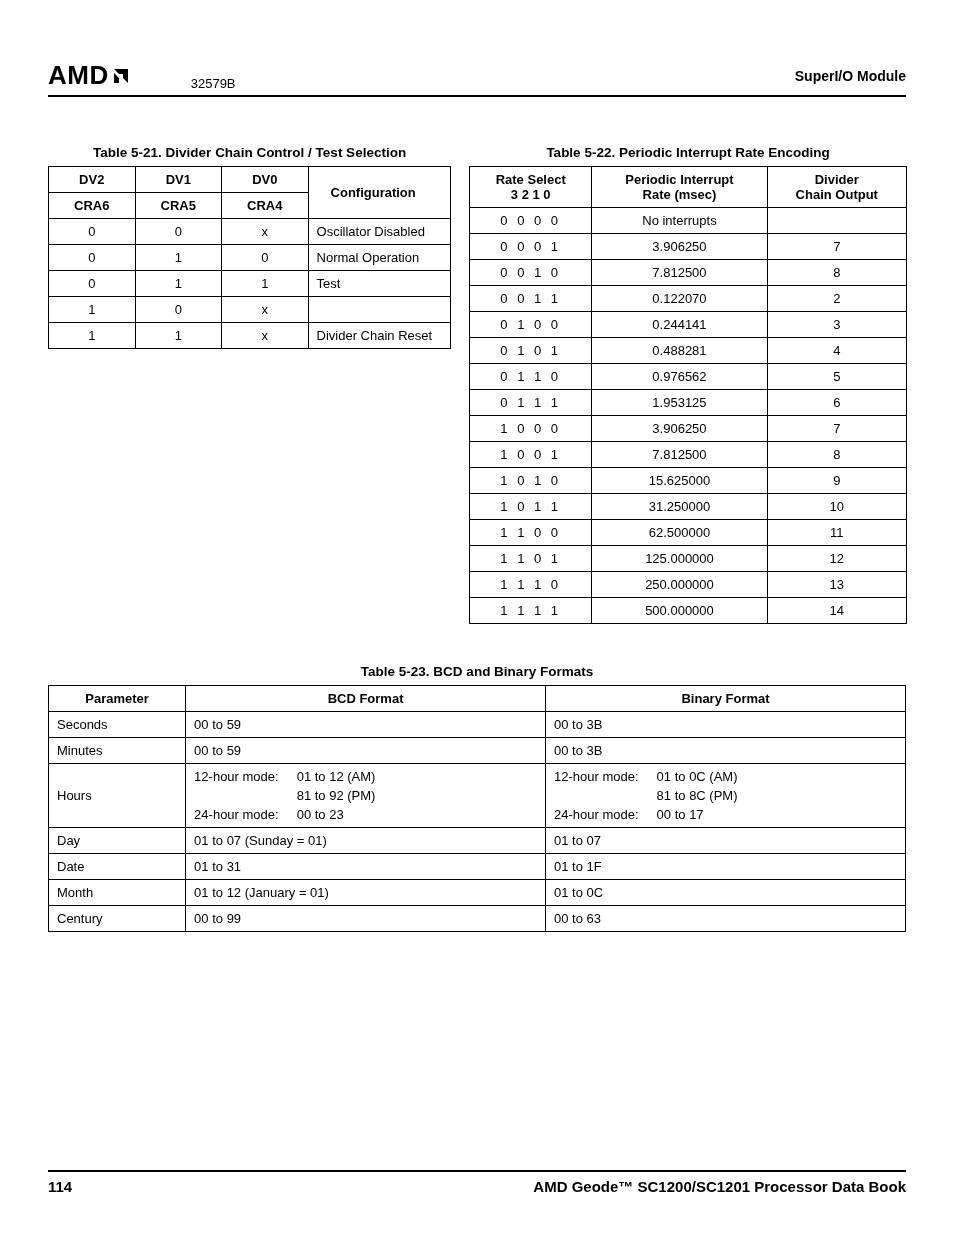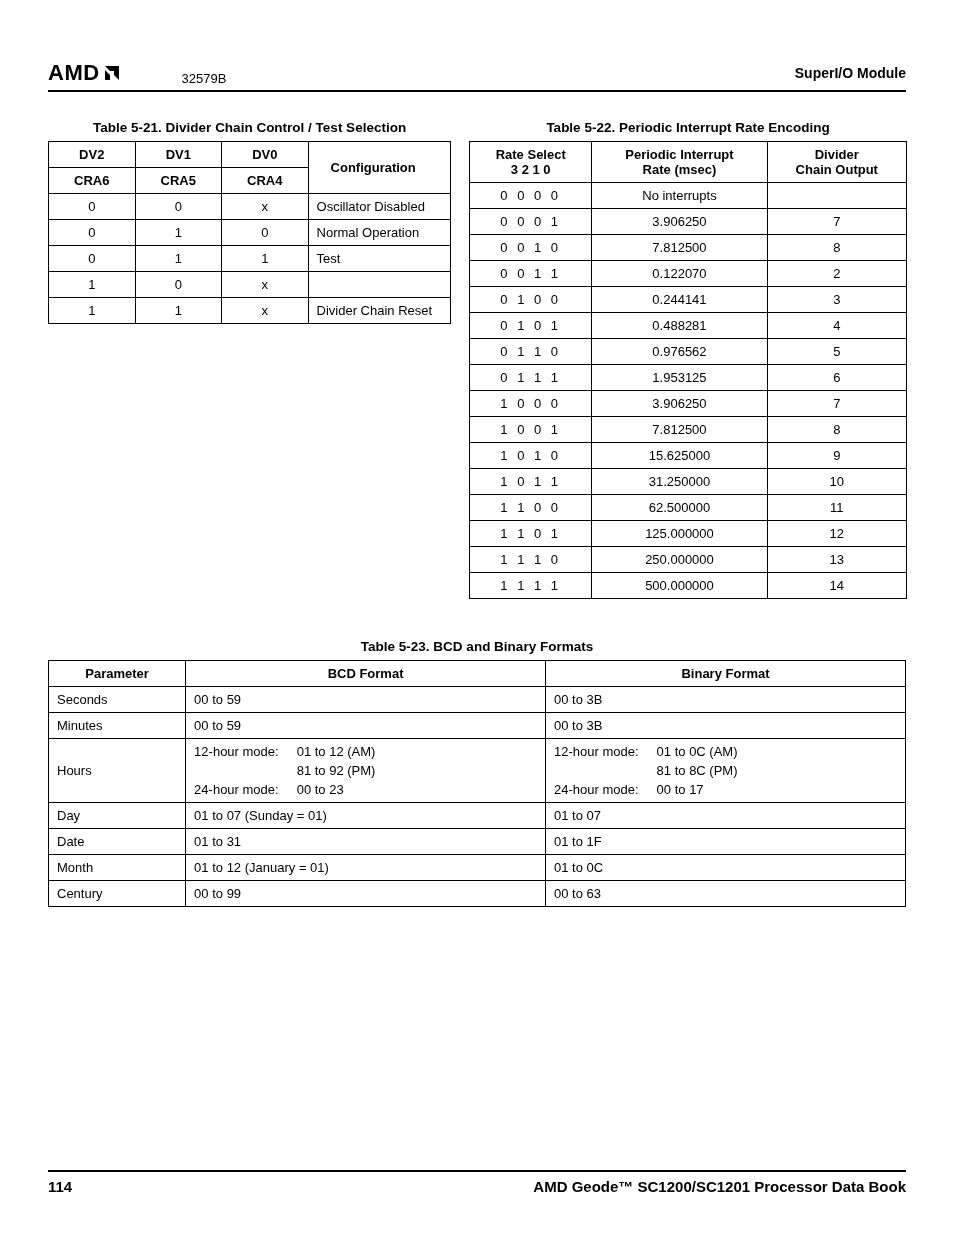--- a/index.html
+++ b/index.html
@@ -15,37 +15,37 @@
   .header-row {
     display: flex;
     align-items: center;
     justify-content: space-between;
     border-bottom: 2px solid #000;
     padding-bottom: 4px;
     margin-bottom: 28px;
   }
   .logo {
     font-weight: 900;
-    font-size: 22px;
+    font-size: 26px;
     letter-spacing: 0.5px;
     display: flex;
     align-items: center;
     gap: 2px;
   }
   .logo svg { display: inline-block; }
   .docnum { font-size: 13px; margin-left: 30px; }
   .section-title { font-weight: 700; font-size: 14px; }
   .header-left { display: flex; align-items: flex-end; gap: 30px; }
 
   .content-top {
     display: flex;
     gap: 18px;
     align-items: flex-start;
   }
-  .col { flex: 1; }
+  .col { flex: 1; margin-top: 20px; }
   .col-left { flex: 0 0 47%; }
   .col-right { flex: 0 0 51%; }
 
   .table-caption {
     font-weight: 700;
     font-size: 13.5px;
     text-align: center;
     margin-bottom: 6px;
   }
 

